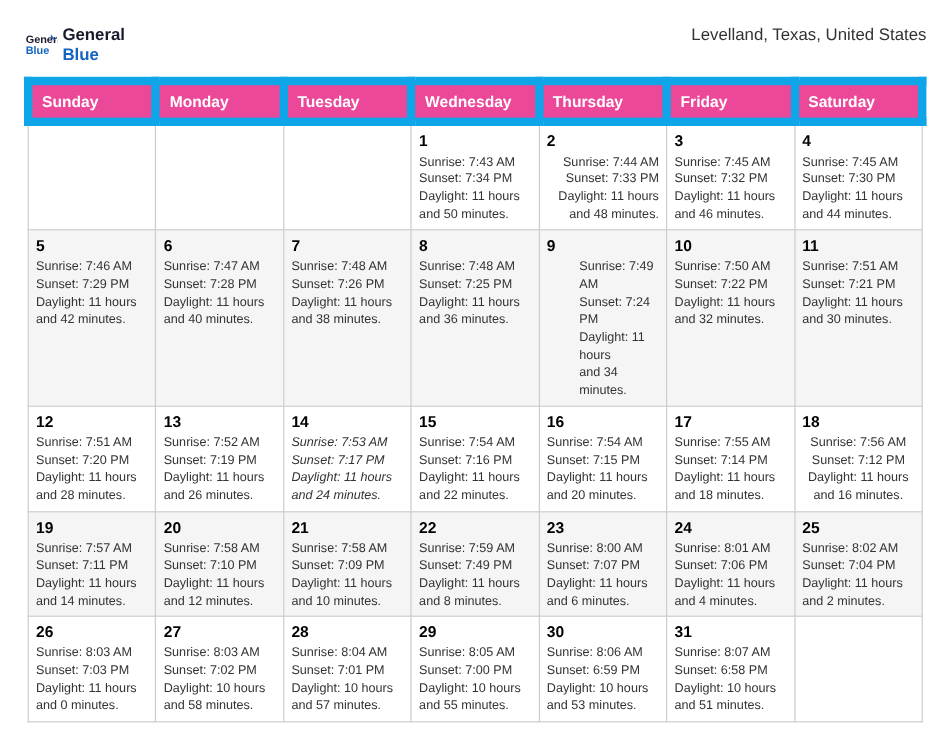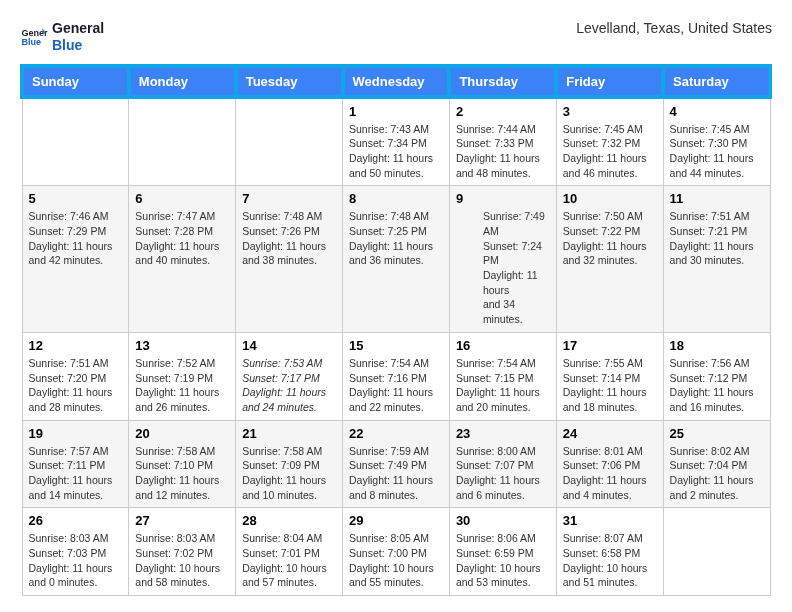--- a/index.html
+++ b/index.html
@@ -36,26 +36,26 @@
     .location {
       font-size: 14px;
       color: #333;
     }
     .calendar {
       width: 100%;
       border-collapse: collapse;
       border: 1px solid #ccc;
     }
     .calendar th {
-      background: #3b82f6;
+      background: #ec4899;
       color: #fff;
       text-align: left;
       padding: 6px 8px;
       font-size: 13px;
-      border: 4px solid #0ea5e9;
+      border: 7px solid #0ea5e9;
     }
     .calendar td {
       vertical-align: top;
       padding: 5px 6px;
       border: 1px solid #ccc;
       width: calc(100% / 7);
       font-size: 11px;
       color: #333;
       background: #fff;
       min-height: 80px;
@@ -118,21 +118,21 @@
         <td class="empty-cell"></td>
         <td>
           <div class="day-num">1</div>
           <div class="cell-content" style="white-space: pre-line;">Sunrise: 7:43 AM
 Sunset: 7:34 PM
 Daylight: 11 hours
 and 50 minutes.</div>
         </td>
         <td>
           <div class="day-num">2</div>
-          <div class="cell-content" style="white-space: pre-line;">Sunrise: 7:44 AM
+          <div class="cell-content" style="white-space: pre-line; text-align: right;">Sunrise: 7:44 AM
 Sunset: 7:33 PM
 Daylight: 11 hours
 and 48 minutes.</div>
         </td>
         <td>
           <div class="day-num">3</div>
           <div class="cell-content" style="white-space: pre-line;">Sunrise: 7:45 AM
 Sunset: 7:32 PM
 Daylight: 11 hours
 and 46 minutes.</div>
@@ -234,21 +234,21 @@
         </td>
         <td>
           <div class="day-num">17</div>
           <div class="cell-content" style="white-space: pre-line;">Sunrise: 7:55 AM
 Sunset: 7:14 PM
 Daylight: 11 hours
 and 18 minutes.</div>
         </td>
         <td>
           <div class="day-num">18</div>
-          <div class="cell-content" style="white-space: pre-line;">Sunrise: 7:56 AM
+          <div class="cell-content" style="white-space: pre-line; text-align: center;">Sunrise: 7:56 AM
 Sunset: 7:12 PM
 Daylight: 11 hours
 and 16 minutes.</div>
         </td>
       </tr>
       <tr>
         <td>
           <div class="day-num">19</div>
           <div class="cell-content" style="white-space: pre-line;">Sunrise: 7:57 AM
 Sunset: 7:11 PM

